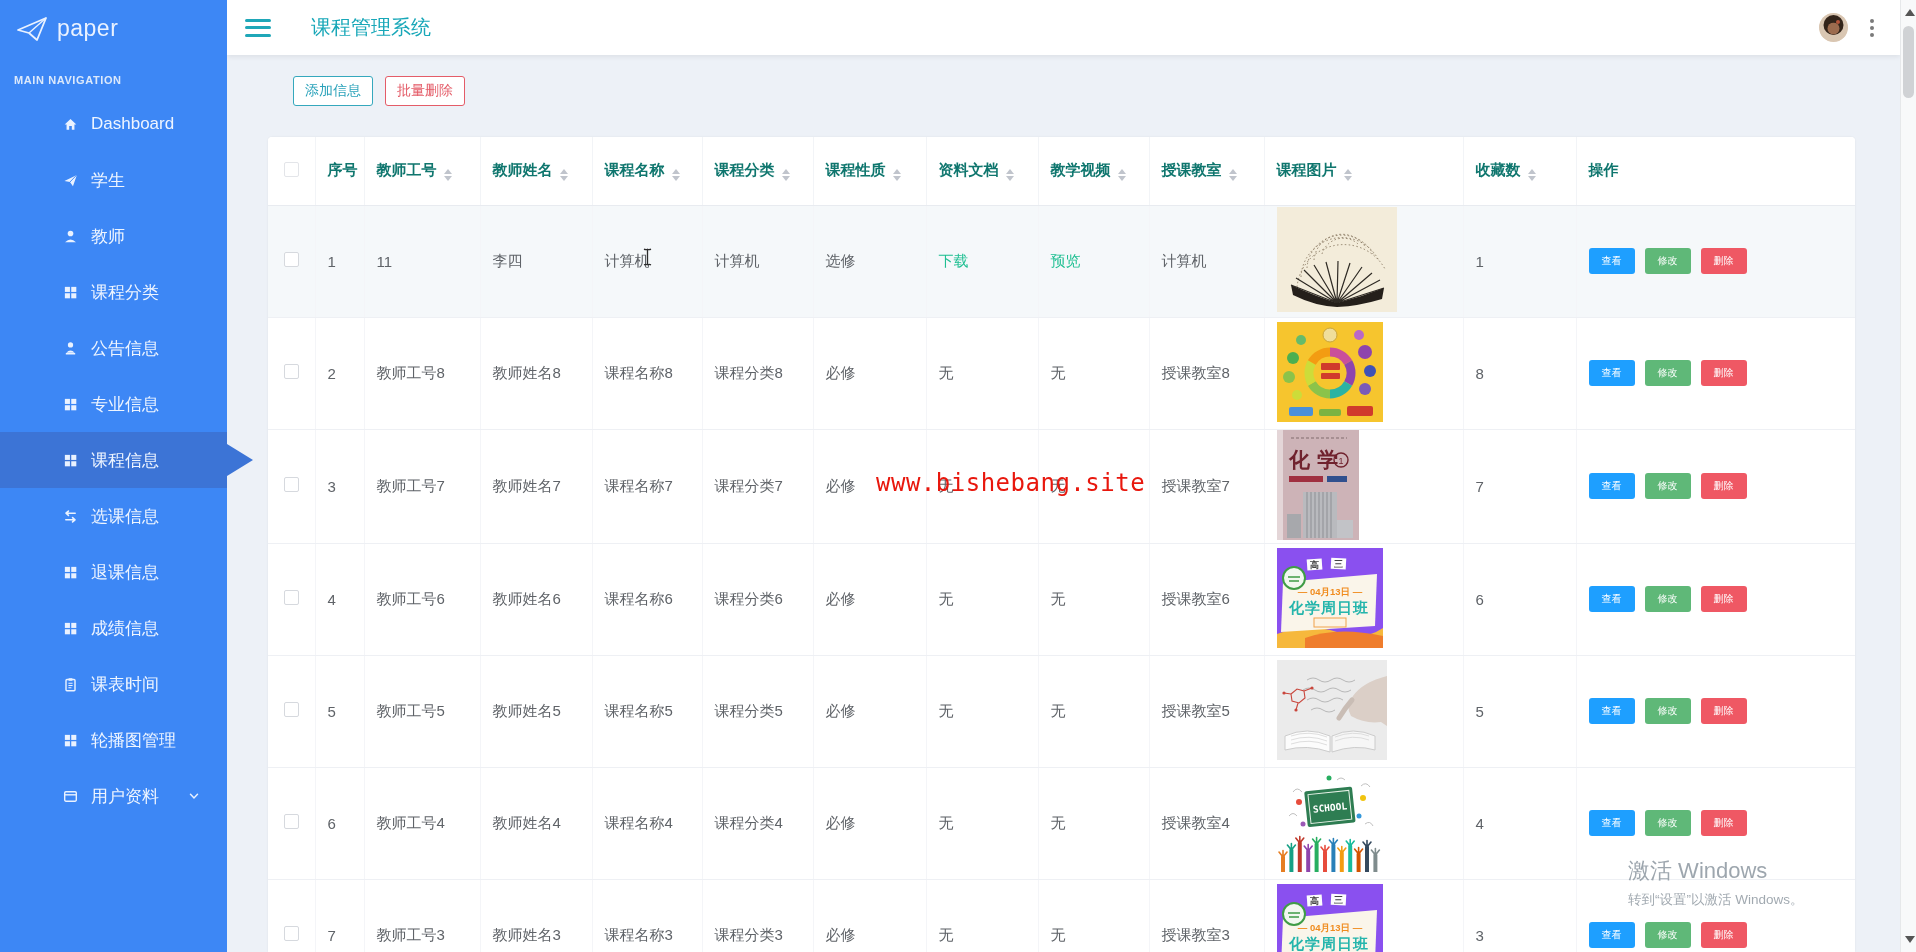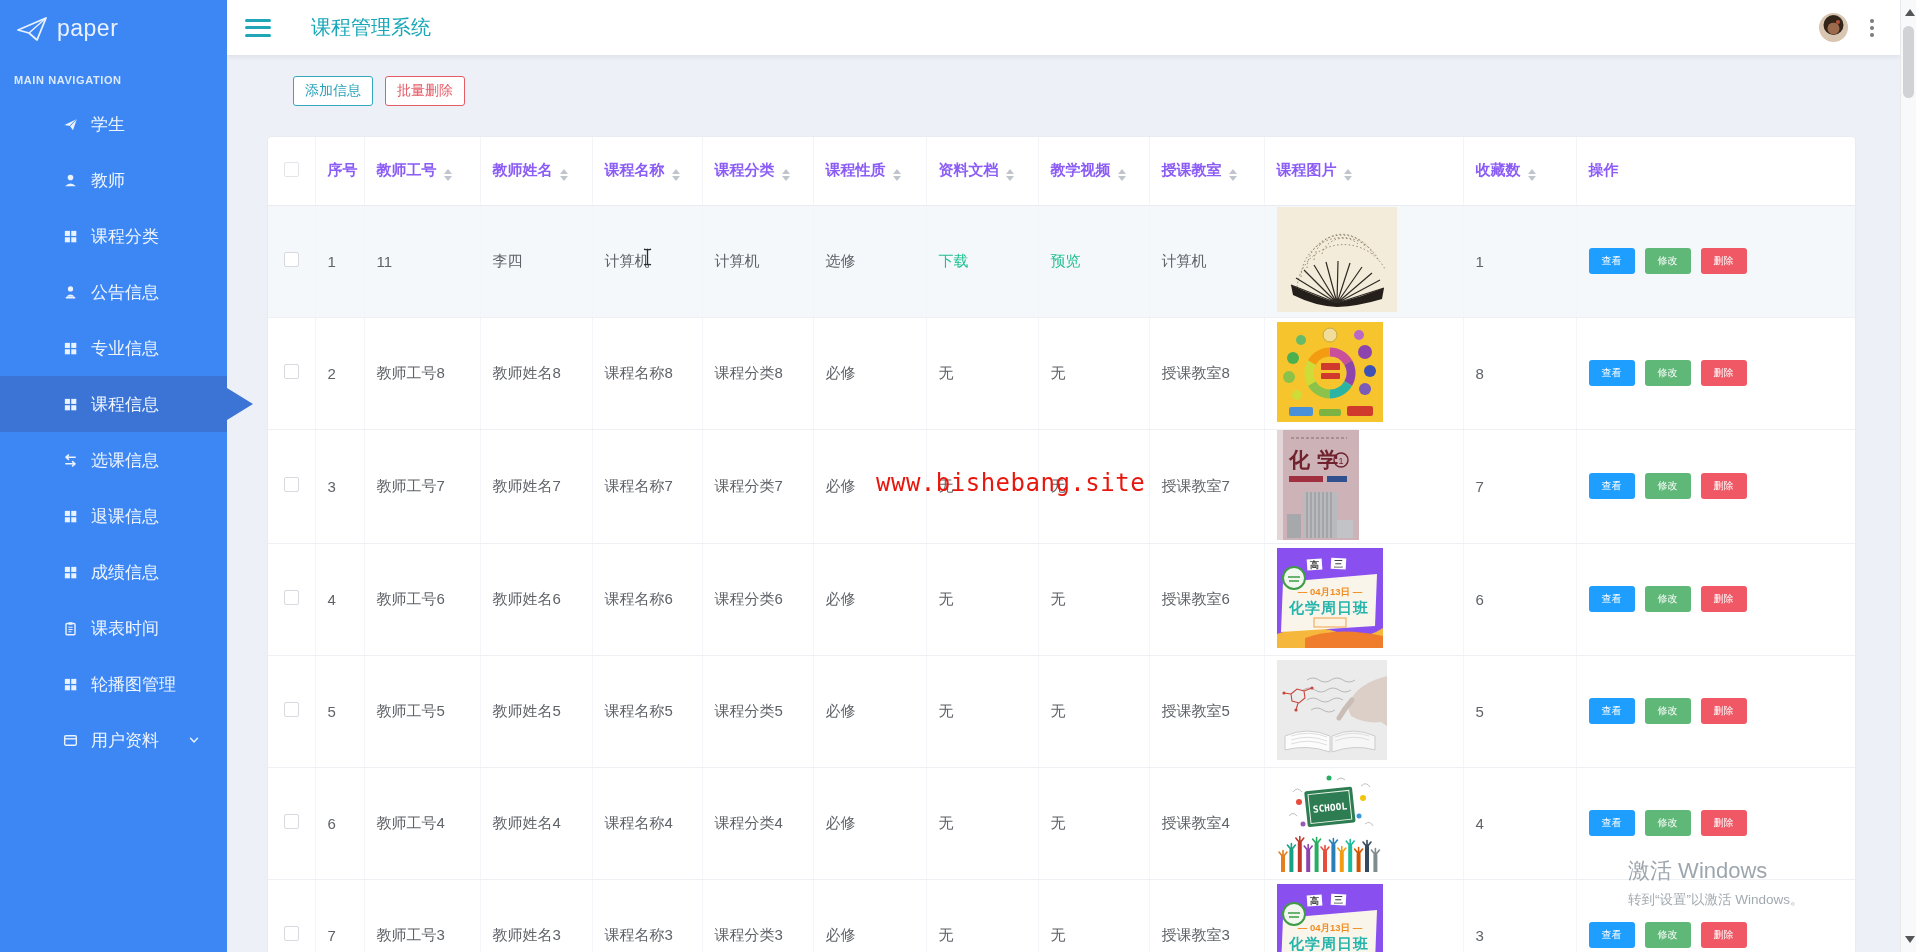--- a/index.html
+++ b/index.html
@@ -34,21 +34,21 @@
   
   .content { position:absolute; left:227px; top:55px; right:16px; bottom:0; background:#edf1f7; overflow:hidden; }
   .toolbar { position:absolute; left:66px; top:21px; display:flex; gap:12px; }
   .btn-outline { background:#fff; border-radius:3px; font-size:14px; padding:5px 11px; cursor:pointer; font-family:inherit; }
   .btn-add { border:1px solid #35a8bd; color:#2aa2ba; }
   .btn-batch-del { border:1px solid #e45c68; color:#e45c68; }
 
   .card { position:absolute; left:41px; top:82px; right:45px; bottom:0; background:#ffffff; border-radius:4px 4px 0 0;
       box-shadow:0 0 2px rgba(0,0,0,0.08); overflow:hidden; }
   table { width:100%; border-collapse:collapse; table-layout:fixed; }
-  th { height:68px; text-align:left; font-size:15px; color:#8b5cf6; font-weight:bold; padding-left:12px;
+  th { height:68px; text-align:left; font-size:15px; color:#0f766e; font-weight:bold; padding-left:12px;
       border-bottom:1px solid #e8ebf0; border-right:1px solid #f2f4f7; background:#fff; }
   td { height:112px; font-size:15px; color:#5f6368; padding-left:12px; border-bottom:1px solid #eef0f4; border-right:1px solid #f4f5f8; vertical-align:middle; background:#fff; }
   th:last-child, td:last-child { border-right:none; }
   tr.hovered td { background:#f5f8fa; }
   .cb { width:15px; height:15px; border:1px solid #d6d9de; border-radius:2px; background:#fff; display:inline-block; cursor:pointer; }
   th.col-select, td.col-select { text-align:center; padding-left:0; }
   .sort { display:inline-flex; flex-direction:column; gap:2px; margin-left:7px; vertical-align:1px; }
   .sort i { display:block; width:0; height:0; border-left:4px solid transparent; border-right:4px solid transparent; }
   .sort .up { border-bottom:5px solid #c0c4cc; }
   .sort .down { border-top:5px solid #c0c4cc; }
@@ -82,20 +82,28 @@
     <span style="display:inline-flex;">
       <svg width="32" height="27" viewBox="0 0 32 27">
         <path d="M2 15 L30 3 L21 25 L13 18 Z" fill="none" stroke="#eaf2ff" stroke-width="1.8" stroke-linejoin="round"></path>
         <path d="M13 18 L30 3" stroke="#eaf2ff" stroke-width="1.4"></path>
       </svg>
     </span>
     <span class="logo-text">paper</span>
   </div>
   <div class="nav-section-label">MAIN NAVIGATION</div>
   <div class="nav">
+      <div class="nav-item">
+        <span class="nav-icon">
+          <svg viewBox="0 0 16 16">
+            <path d="M8 2 L14.2 8 H12.2 V13.5 H9.4 V9.6 H6.6 V13.5 H3.8 V8 H1.8 Z" fill="#eaf2ff"></path>
+          </svg>
+        </span>
+        <span>Dashboard</span>
+      </div>
       <div class="nav-item">
         <span class="nav-icon">
           <svg viewBox="0 0 16 16">
             <path d="M1.5 8.6 L14.8 2 L10.6 14.2 L7.4 9.6 Z" fill="#eaf2ff"></path>
             <path d="M7.4 9.6 L14.8 2" stroke="#3d87f5" stroke-width="1"></path>
           </svg>
         </span>
         <span>学生</span>
       </div>
       <div class="nav-item">

